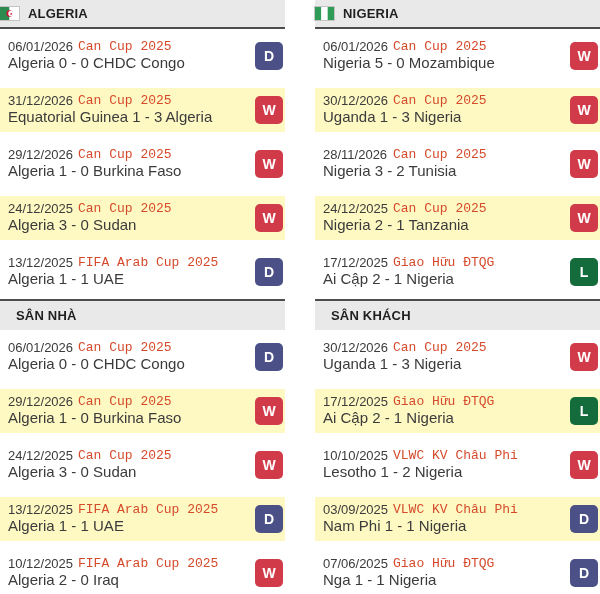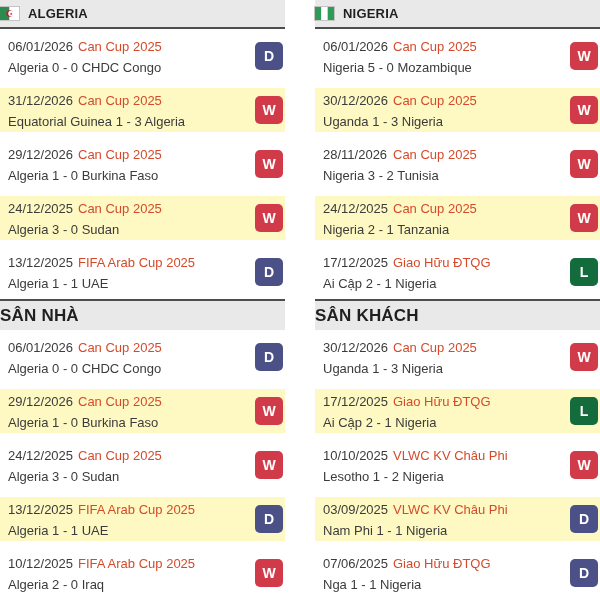--- a/index.html
+++ b/index.html
@@ -13,31 +13,31 @@
     height: 29px; background: #e9e9e9; border-bottom: 2px solid #4d4d4d;
     display: flex; align-items: center; 
   }
   .flag { width: 19px; height: 13px; display: inline-flex; margin-right: 9px;
     box-shadow: 0 0 0 1px #c4c4c4; background: #fff; }
   .flag svg { width: 100%; height: 100%; display: block; }
   .team-name { font-size: 13px; font-weight: bold; color: #1f1f1f; letter-spacing: .2px; }
 
   .section-header {
     height: 31px; background: #e9e9e9; border-top: 2px solid #4d4d4d;
-    display: flex; align-items: center; padding-left: 0;
-    font-size: 17px; font-weight: bold; color: #1f1f1f; letter-spacing: .2px;
+    display: flex; align-items: center; padding-left: 16px;
+    font-size: 13px; font-weight: bold; color: #1f1f1f; letter-spacing: .2px;
   }
 
   .match-row { height: 54px; padding: 5px 0; }
   .match-inner { height: 44px; padding: 5px 8px 0 8px; position: relative; background: transparent; }
   .match-row.alt .match-inner { background: #fef9c3; }
   .line1 { display: flex; font-size: 13px; line-height: 16px; }
   .date { width: 70px; color: #3b3b3b; flex: 0 0 70px; }
-  .comp { color: #d54a2b; }
-  .result { font-size: 13px; line-height: 16px; color: #3b3b3b; margin-top: 5px; }
+  .comp { color: #d54a2b; font-family: Liberation Mono, monospace; }
+  .result { font-size: 15px; line-height: 16px; color: #3b3b3b; }
   .badge {
     position: absolute; right: 2px; top: 50%; transform: translateY(-50%);
     width: 28px; height: 28px; border-radius: 5px; color: #ffffff;
     font-size: 14px; font-weight: bold; display: flex; align-items: center; justify-content: center;
   }
 </style>
 </head>
 <body>
 
 <div class="board">

